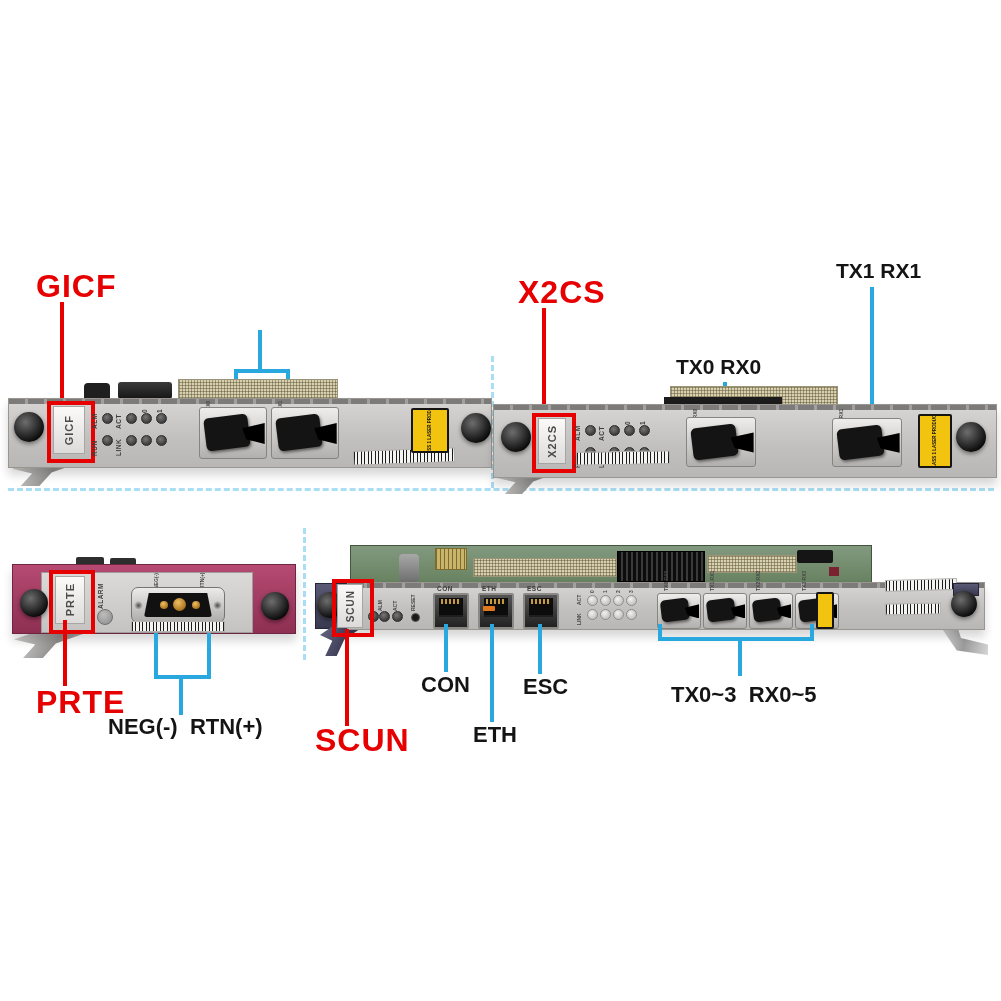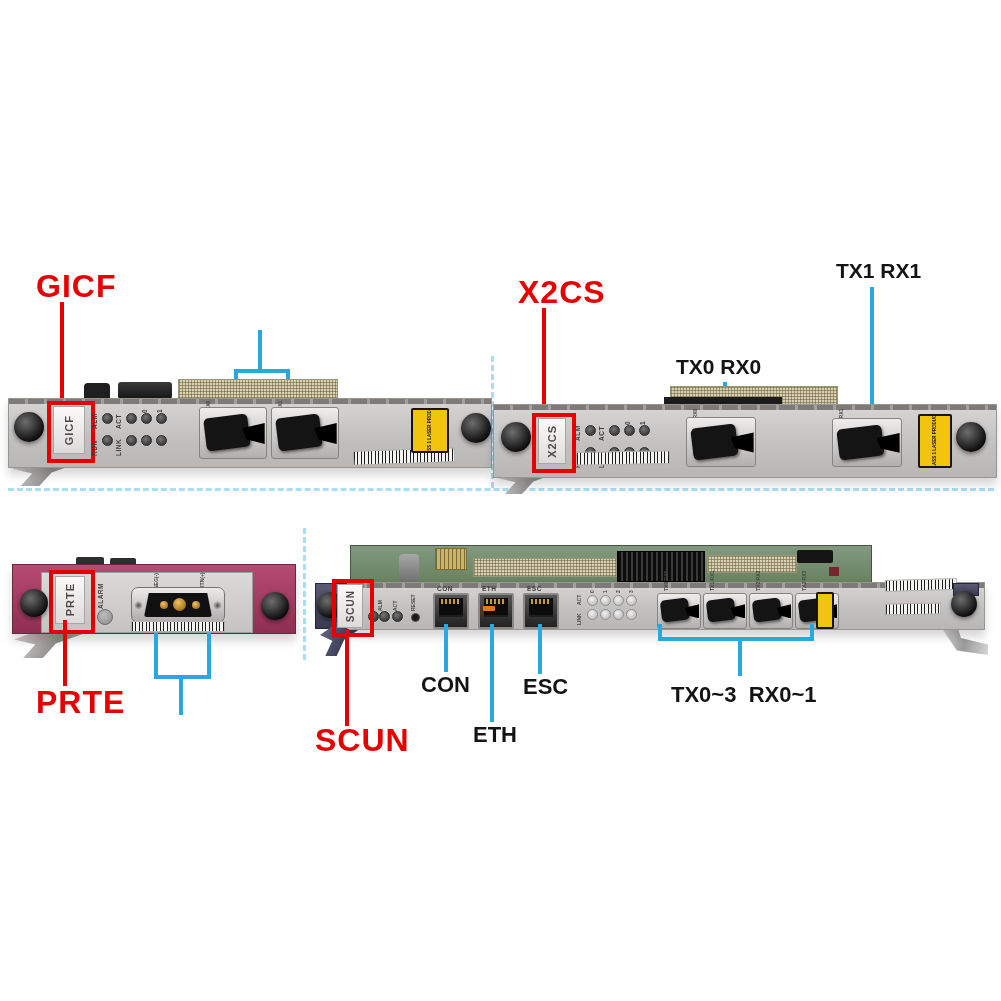--- a/index.html
+++ b/index.html
@@ -213,20 +213,21 @@
     <div class="abs screw" style="left:248px;top:27px;width:28px;height:28px;"></div>
   </div>
 
   <div class="abs red-vline" style="left:63px;top:620px;height:66px;"></div>
   <div class="abs red-label" style="left:36px;top:684px;">PRTE</div>
 
   <div class="abs cyan-vline" style="left:154px;top:633px;height:46px;"></div>
   <div class="abs cyan-vline" style="left:207px;top:633px;height:46px;"></div>
   <div class="abs cyan-hline" style="left:154px;top:675px;width:57px;"></div>
   <div class="abs cyan-vline" style="left:179px;top:675px;height:40px;"></div>
+  <div class="abs black-label" style="left:108px;top:714px;font-size:22px;">NEG(-)  RTN(+)</div>
 
   <div class="abs pcb" style="left:350px;top:545px;width:520px;height:38px;">
     <div class="abs" style="left:48px;top:8px;width:20px;height:28px;background:linear-gradient(#a8a8a8,#6f6f6f);border-radius:4px;"></div>
     <div class="abs" style="left:84px;top:2px;width:30px;height:20px;background:#c9b469;border:1px solid #7d6c2e;background-image:repeating-linear-gradient(90deg,rgba(60,48,10,.55) 0 1px,transparent 1px 4px);"></div>
     <div class="abs perf" style="left:122px;top:12px;width:142px;height:17px;"></div>
     <div class="abs heatsink" style="left:266px;top:5px;width:86px;height:29px;"></div>
     <div class="abs perf" style="left:356px;top:9px;width:88px;height:16px;"></div>
     <div class="abs" style="left:446px;top:4px;width:36px;height:13px;background:#151515;border-radius:2px;"></div>
     <div class="abs" style="left:478px;top:21px;width:10px;height:9px;background:#7a2230;"></div>
   </div>
@@ -319,15 +320,15 @@
   <div class="abs cyan-vline" style="left:444px;top:624px;height:48px;"></div>
   <div class="abs black-label" style="left:421px;top:672px;font-size:22px;">CON</div>
   <div class="abs cyan-vline" style="left:490px;top:624px;height:98px;"></div>
   <div class="abs black-label" style="left:473px;top:722px;font-size:22px;">ETH</div>
   <div class="abs cyan-vline" style="left:538px;top:624px;height:50px;"></div>
   <div class="abs black-label" style="left:523px;top:674px;font-size:22px;">ESC</div>
   <div class="abs cyan-vline" style="left:658px;top:624px;height:16px;"></div>
   <div class="abs cyan-vline" style="left:810px;top:624px;height:16px;"></div>
   <div class="abs cyan-hline" style="left:658px;top:637px;width:156px;"></div>
   <div class="abs cyan-vline" style="left:738px;top:640px;height:36px;"></div>
-  <div class="abs black-label" style="left:671px;top:682px;font-size:22px;">TX0~3  RX0~1</div>
+  <div class="abs black-label" style="left:671px;top:682px;font-size:22px;">TX0~3  RX0~5</div>
 
 </div>
 
 </body></html>

